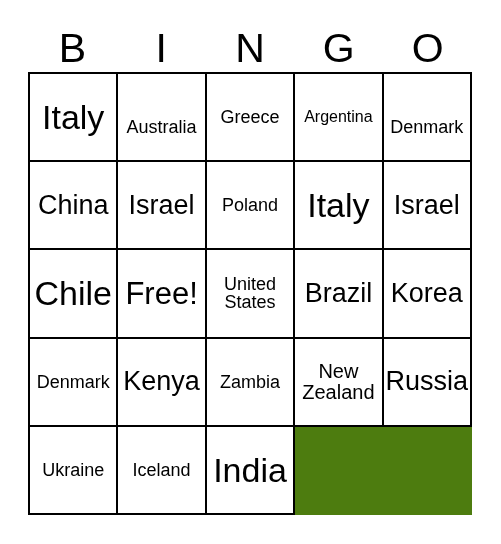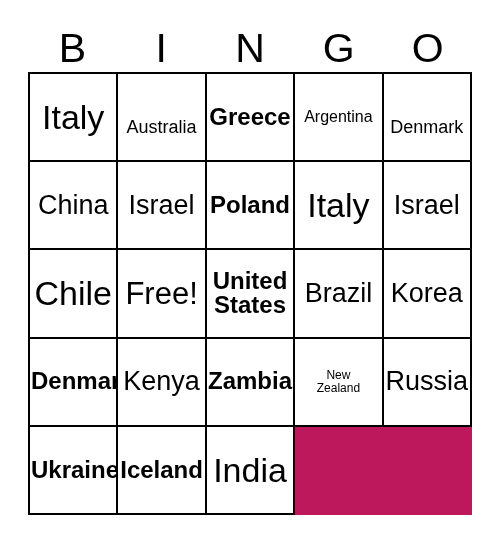--- a/index.html
+++ b/index.html
@@ -50,21 +50,21 @@
     left: 28px;
     top: 72px;
     width: 444px;
     height: 443px;
     display: grid;
     grid-template-columns: repeat(5, 1fr);
     grid-template-rows: repeat(5, 1fr);
     border-top: 2px solid #000000;
     border-left: 2px solid #000000;
     box-sizing: border-box;
-    background: #be185d;
+    background: #4d7c0f;
   }
   .cell {
     border-right: 2px solid #000000;
     border-bottom: 2px solid #000000;
     box-sizing: border-box;
     display: flex;
     align-items: center;
     justify-content: center;
     overflow: hidden;
     background: #ffffff;
@@ -77,22 +77,22 @@
     line-height: 1.02;
     color: #000000;
     white-space: pre-line;
     word-break: normal;
   }
 
   
   .fs-xl   { font-size: 34px; }
   .fs-lg   { font-size: 31px; }
   .fs-md   { font-size: 27px; }
-  .fs-sm   { font-size: 24px; font-weight: bold; }
-  .fs-xs   { font-size: 12px; }
+  .fs-sm   { font-size: 18px; }
+  .fs-xs   { font-size: 20px; }
   .fs-xxs  { font-size: 18px; margin-top: 20px; }
   .fs-tiny { font-size: 16px; }
   .fs-mini { font-size: 13px; }
 </style>
 </head>
 <body>
 
 <div id="card">
 
   <div id="header">

